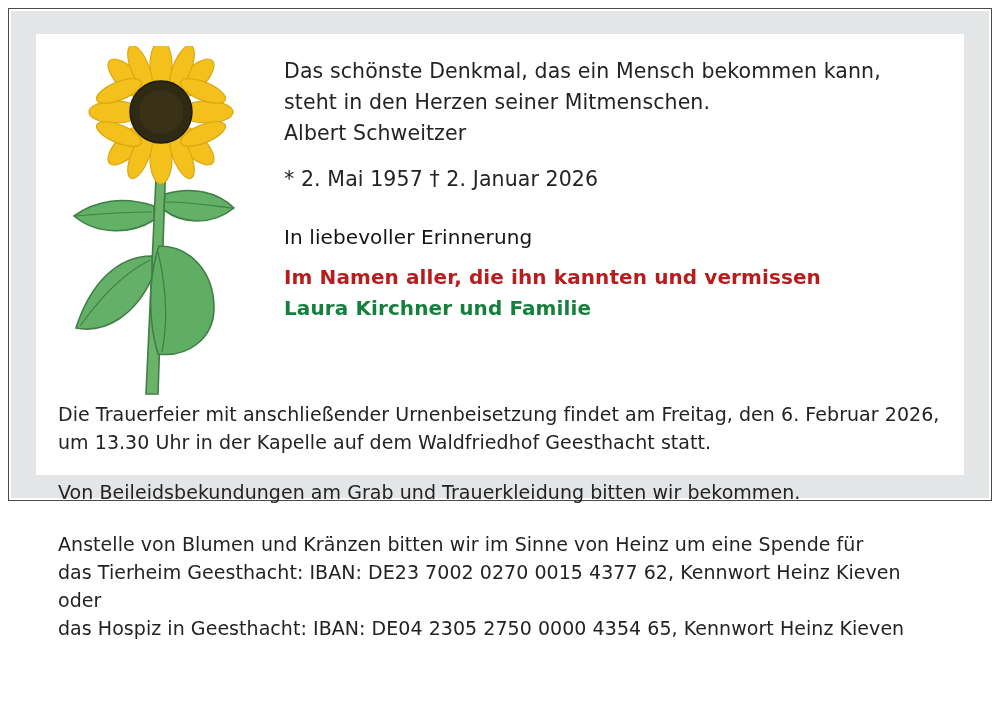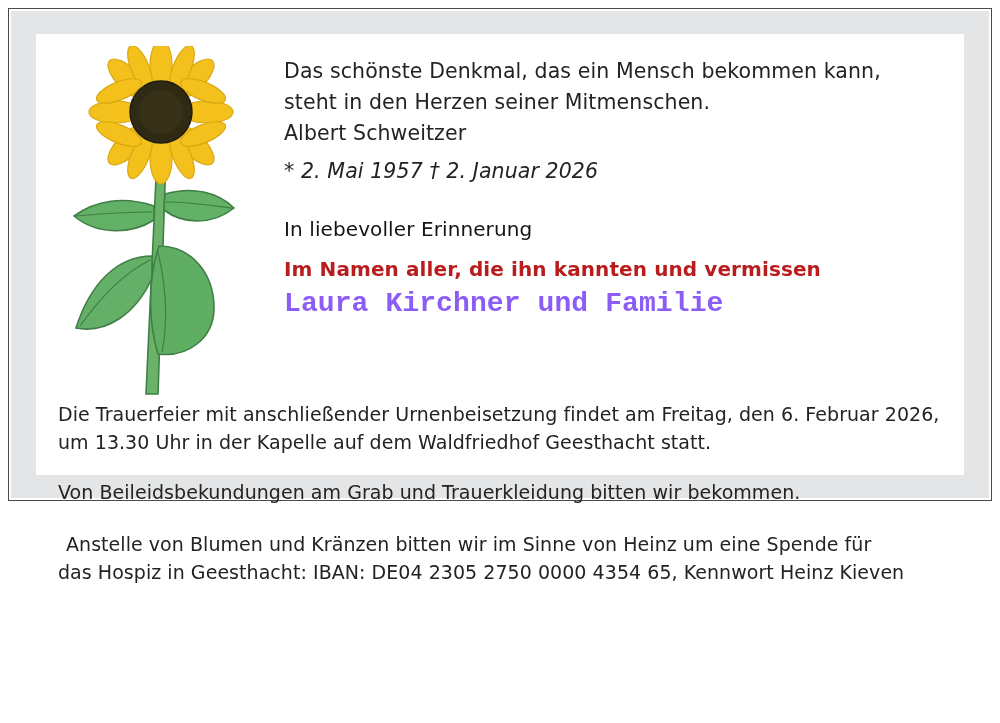--- a/index.html
+++ b/index.html
@@ -91,67 +91,65 @@
     font-size: 36px;
     font-weight: bold;
     color: #141414;
     margin-top: 24px;
     letter-spacing: 0.2px;
   }
 
   .dates {
     font-size: 20.5px;
     color: #232323;
-    margin-top: 10px;
-    letter-spacing: 0.1px;
-    font-style: italic;
+    margin-top: 18px;
+    letter-spacing: 0.1px;
   }
 
   .memory-line {
     font-size: 20px;
     font-weight: normal;
     color: #141414;
     margin-top: 34px;
     letter-spacing: 0.1px;
   }
 
   .family-line1 {
     font-size: 20px;
     font-weight: bold;
     color: #b91c1c;
     margin-top: 16px;
     letter-spacing: 0.1px;
   }
 
   .family-line2 {
-    font-size: 28px;
+    font-size: 20px;
     font-weight: bold;
-    color: #8b5cf6;
+    color: #15803d;
     margin-top: 7px;
     letter-spacing: 0.1px;
-    font-family: Liberation Mono, monospace;
   }
 
   
   .lower {
     position: absolute;
     left: 22px;
     right: 14px;
     top: 366px;
   }
 
   .para {
     font-size: 19px;
     line-height: 28px;
     color: #232323;
     letter-spacing: 0.05px;
   }
 
   .gap-1 { margin-top: 22px; }
-  .gap-2 { margin-top: 24px; margin-left: 8px; }
+  .gap-2 { margin-top: 24px; }
   .gap-3 { margin-top: 26px; }
 </style>
 </head>
 <body>
 
 <div class="page">
   <div class="outer-frame"></div>
   <div class="grey-band"></div>
 
   <div class="card">
@@ -211,19 +209,20 @@
         <div class="family-line2">Laura Kirchner und Familie</div>
       </div>
 
       <div class="lower">
         <div class="para">Die Trauerfeier mit anschließender Urnenbeisetzung findet am Freitag, den 6. Februar 2026,</div>
         <div class="para">um 13.30 Uhr in der Kapelle auf dem Waldfriedhof Geesthacht statt.</div>
 
         <div class="para gap-1">Von Beileidsbekundungen am Grab und Trauerkleidung bitten wir bekommen.</div>
 
         <div class="para gap-2">Anstelle von Blumen und Kränzen bitten wir im Sinne von Heinz um eine Spende für</div>
+        <div class="para">das Tierheim Geesthacht: IBAN: DE23 7002 0270 0015 4377 62, Kennwort Heinz Kieven oder</div>
         <div class="para">das Hospiz in Geesthacht: IBAN: DE04 2305 2750 0000 4354 65, Kennwort Heinz Kieven</div>
 
       </div>
 
     </div>
   </div>
 </div>
 
 </body></html>

